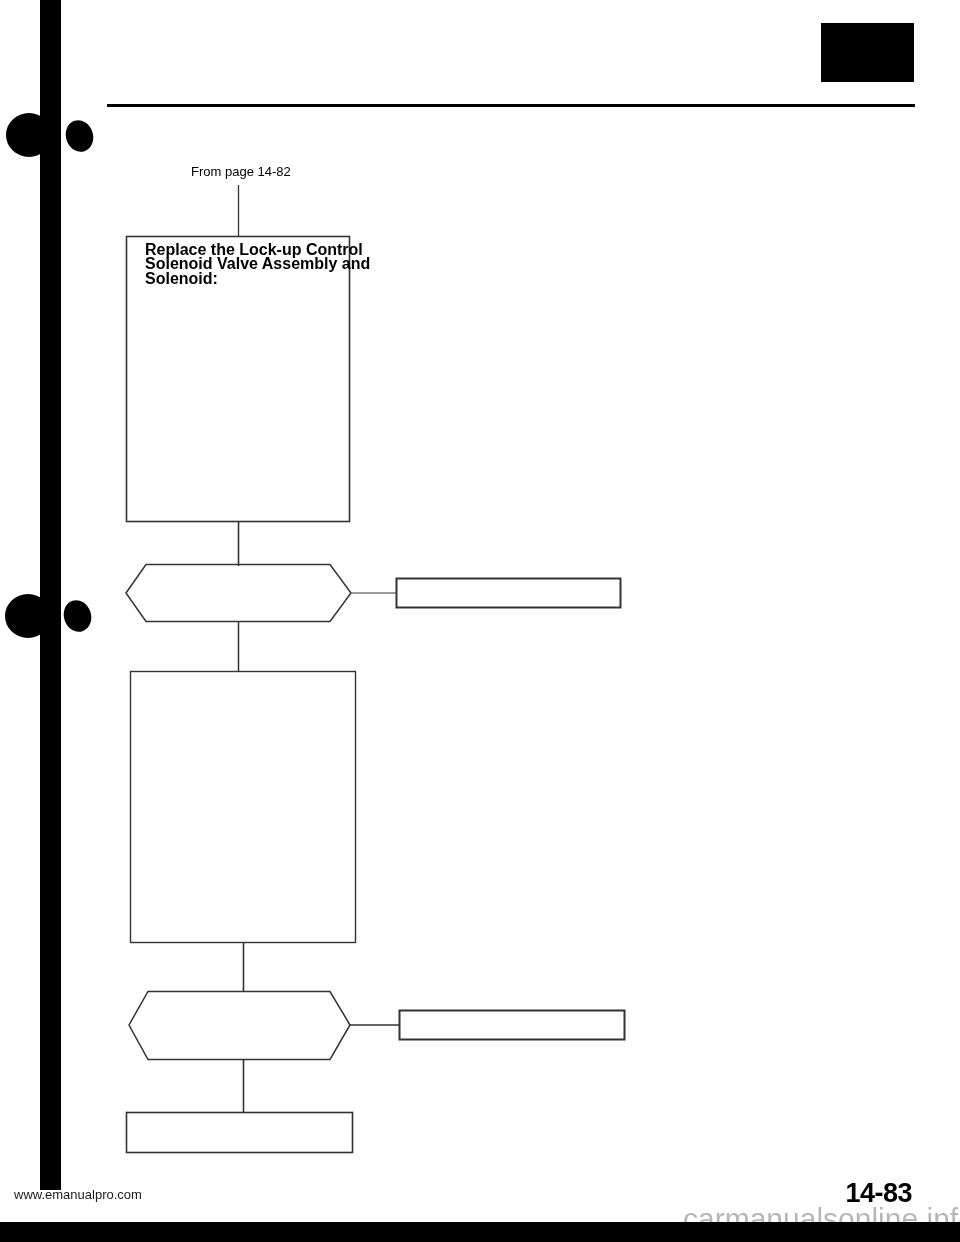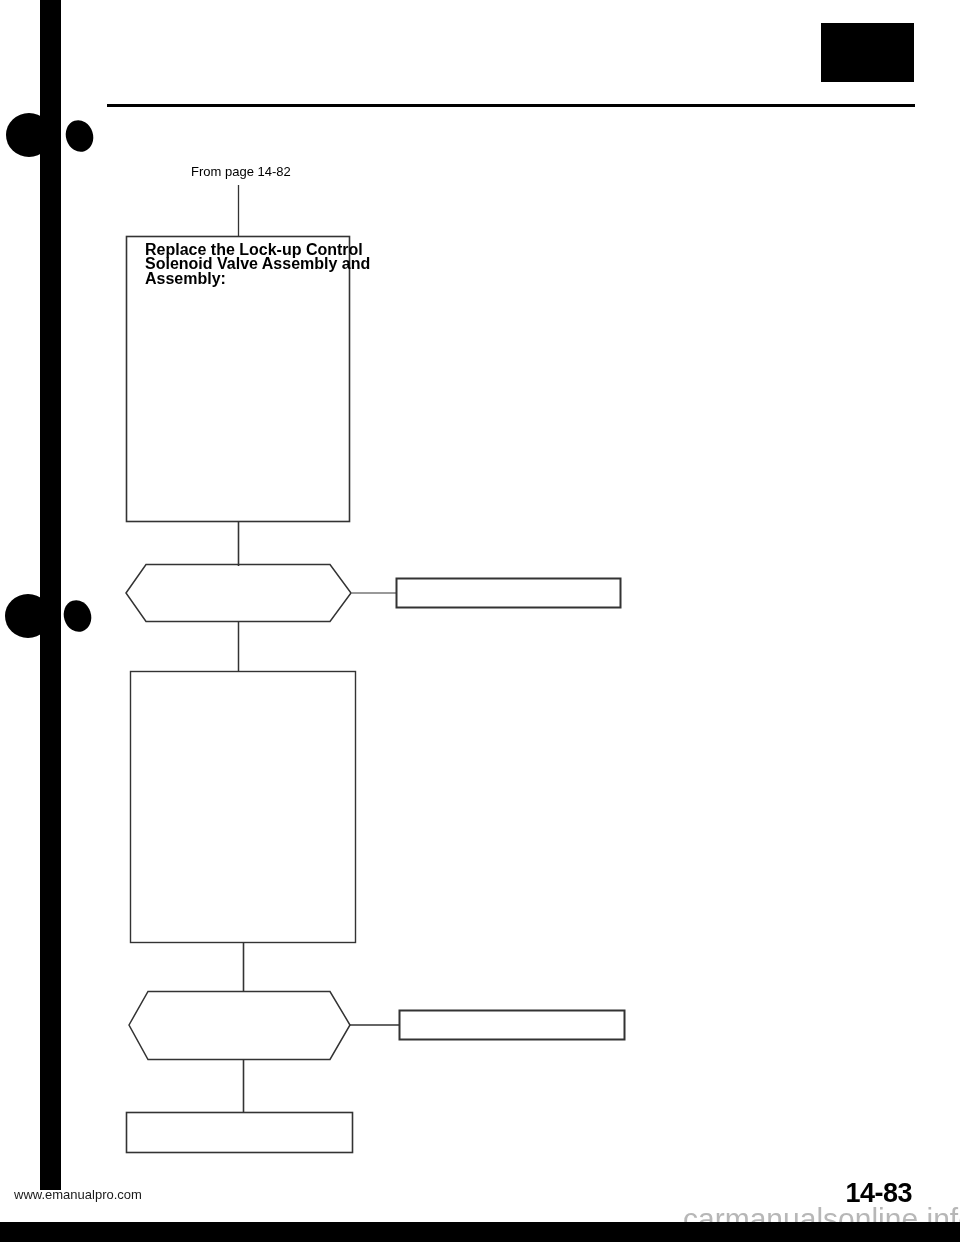--- a/index.html
+++ b/index.html
@@ -71,21 +71,21 @@
     <rect x="399.5" y="1010.5" width="225" height="29" fill="none" stroke="#333" stroke-width="2"></rect>
 
     <line x1="243.5" y1="1060" x2="243.5" y2="1112" stroke="#333" stroke-width="1.6"></line>
 
     <rect x="126.5" y="1112.5" width="226" height="40" fill="none" stroke="#333" stroke-width="1.6"></rect>
   </svg>
 
   <div class="abs" style="left:145px;top:243px;">
     <div class="ftext bold">Replace the Lock-up Control</div>
     <div class="ftext bold">Solenoid Valve Assembly and</div>
-    <div class="ftext bold">Assembly:</div>
+    <div class="ftext bold">Solenoid:</div>
   </div>
 
   <div id="page-number">14-83</div>
   <div id="wm-left">www.emanualpro.com</div>
   <div id="wm-right">carmanualsonline.info</div>
   <div id="bottom-bar"></div>
 
 </div>
 
 </body></html>

